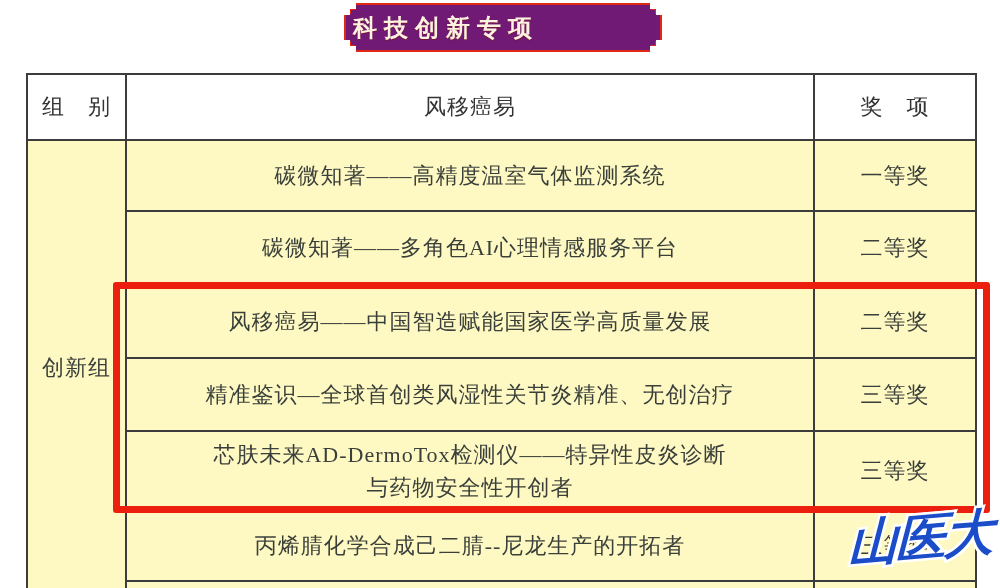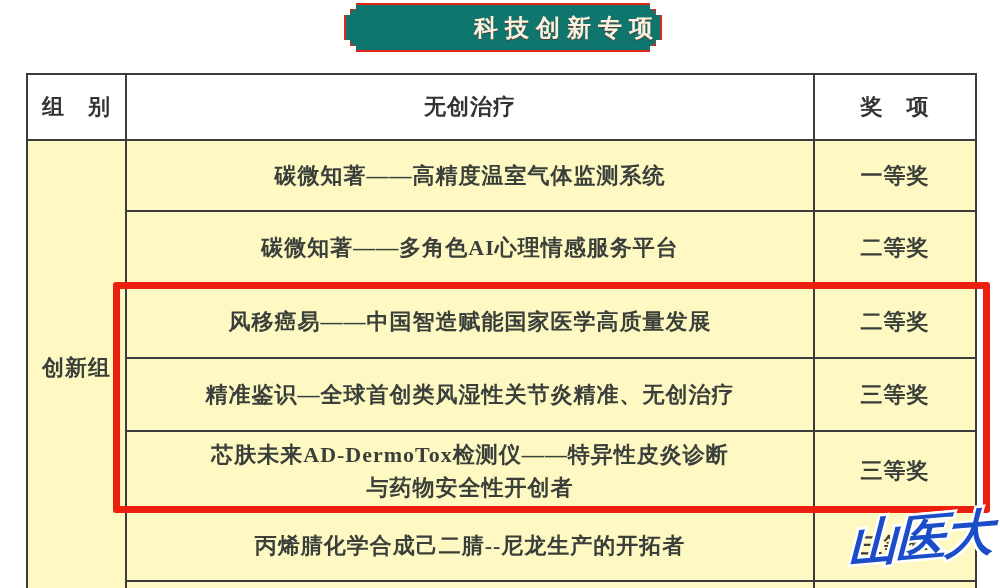--- a/index.html
+++ b/index.html
@@ -30,29 +30,29 @@
     clip-path: polygon(
       0 10px, 5px 10px, 5px 5px, 10px 5px, 10px 0,
       calc(100% - 10px) 0, calc(100% - 10px) 5px, calc(100% - 5px) 5px, calc(100% - 5px) 10px, 100% 10px,
       100% calc(100% - 10px), calc(100% - 5px) calc(100% - 10px), calc(100% - 5px) calc(100% - 5px),
       calc(100% - 10px) calc(100% - 5px), calc(100% - 10px) 100%,
       10px 100%, 10px calc(100% - 5px), 5px calc(100% - 5px), 5px calc(100% - 10px), 0 calc(100% - 10px)
     );
   }
   .banner-core {
     position: absolute; left: 2px; top: 2px; right: 2px; bottom: 2px;
-    background: #0f766e;
+    background: #701a75;
     clip-path: polygon(
       0 9px, 5px 9px, 5px 5px, 9px 5px, 9px 0,
       calc(100% - 9px) 0, calc(100% - 9px) 5px, calc(100% - 5px) 5px, calc(100% - 5px) 9px, 100% 9px,
       100% calc(100% - 9px), calc(100% - 5px) calc(100% - 9px), calc(100% - 5px) calc(100% - 5px),
       calc(100% - 9px) calc(100% - 5px), calc(100% - 9px) 100%,
       9px 100%, 9px calc(100% - 5px), 5px calc(100% - 5px), 5px calc(100% - 9px), 0 calc(100% - 9px)
     );
-    display: flex; align-items: center; justify-content: flex-end;
+    display: flex; align-items: center; justify-content: flex-start;
   }
   .banner-title {
     color: #fdf1df;
     font-size: 24px;
     font-weight: bold;
     letter-spacing: 7px;
     text-indent: 7px;
     text-shadow: 0 1px 1px rgba(120,20,10,.6);
   }
 
@@ -63,21 +63,21 @@
     width: 949px;
     border-collapse: collapse;
     table-layout: fixed;
   }
   .award-table td, .award-table th {
     border: 2px solid #3c3c3c;
     text-align: center;
     vertical-align: middle;
     color: #3a3f3a;
     font-size: 22px;
-    font-weight: bold;
+    font-weight: normal;
     letter-spacing: 1px;
   }
   .award-table th { background: #ffffff; color: #333; }
   .award-table td { background: #fef9c3; }
   .col-group  { width: 99px; }
   .col-proj   { width: 688px; }
   .col-award  { width: 162px; }
   .row-header  { height: 66px; }
   .row-body    { height: 71px; }
   .row-body-2  { height: 74px; }
@@ -130,21 +130,21 @@
 
 <table class="award-table">
   <colgroup>
     <col class="col-group">
       <col class="col-proj">
       <col class="col-award">
   </colgroup>
   <tbody>
       <tr class="row-header">
     <th>组　别</th>
-    <th>无创治疗</th>
+    <th>风移癌易</th>
     <th>奖　项</th>
   </tr>
   <tr class="row-body">
     <td rowspan="7">创新组</td>
     <td>碳微知著——高精度温室气体监测系统</td>
     <td>一等奖</td>
   </tr>
   <tr class="row-body-2">
     <td>碳微知著——多角色AI心理情感服务平台</td>
     <td>二等奖</td>

